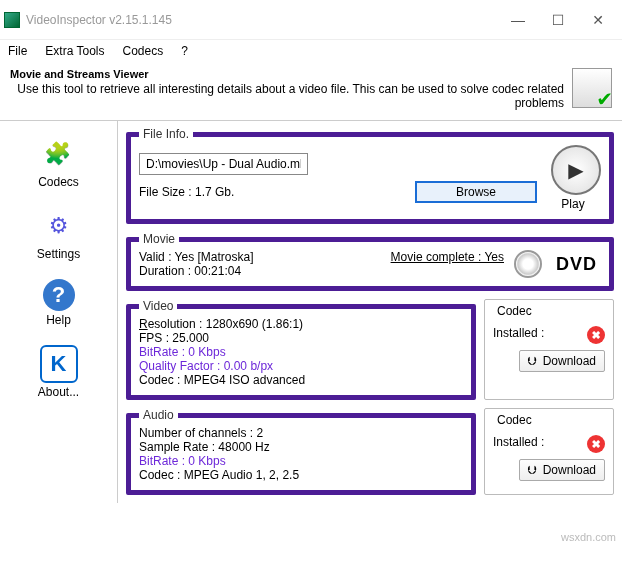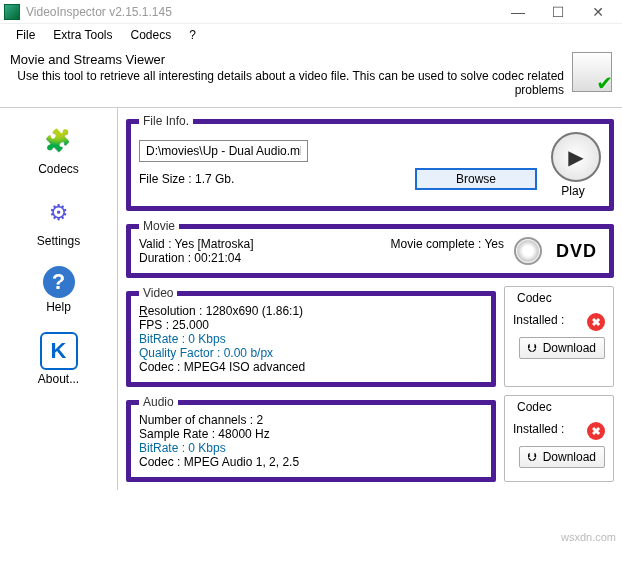--- a/index.html
+++ b/index.html
@@ -1,25 +1,25 @@
 <!DOCTYPE html>
 <html><head>
 <meta charset="utf-8">
 <style>
 * { box-sizing: border-box; font-family: "Segoe UI", Tahoma, sans-serif; font-size: 12px; }
 body { margin: 0; background: #fff; color: #000; width: 622px; }
-.titlebar { display: flex; align-items: center; height: 24px; padding: 0 4px; border-bottom: 1px solid #eee; }
+.titlebar { display: flex; align-items: center; height: 40px; padding: 0 4px; border-bottom: 1px solid #eee; }
 .titlebar .app-icon { width: 16px; height: 16px; margin-right: 6px; background: linear-gradient(135deg,#3a8,#063); border:1px solid #063; }
 .titlebar .title { flex: 1; color:#999; }
 .titlebar .winbtn { width: 40px; text-align: center; color:#555; font-size:14px; }
-.menubar { display: flex; gap: 18px; padding: 4px 16px; align-items: center; }
+.menubar { display: flex; gap: 18px; padding: 4px 8px; align-items: center; }
 .menubar span { cursor: default; }
 .header { display: flex; align-items: flex-start; padding: 6px 10px 10px; border-bottom: 1px solid #ccc; }
 .header-text { flex: 1; }
-.header-title { font-weight: normal; font-size: 13px; }
+.header-title { font-weight: bold; font-size: 11px; }
 .header-sub { margin-top: 2px; text-align: right; }
 .header-icon { width: 40px; height: 40px; border:1px solid #999; background:linear-gradient(#fff,#ddd); position:relative; margin-left:8px; }
 .header-icon::after{content:"✔"; color:#0a0; font-size:20px; position:absolute; right:-2px; bottom:-4px; text-shadow:0 0 2px #fff;}
 .body { display: flex; }
 .sidebar { width: 118px; display:flex; flex-direction:column; align-items:center; padding-top:14px; gap:18px; border-right:1px solid #ccc; }
 .side-item { display:flex; flex-direction:column; align-items:center; gap:2px; width:80px; text-align:center; cursor:default;}
 .side-icon { width:38px; height:38px; border-radius:6px; display:flex; align-items:center; justify-content:center; font-size:22px;}
 .main { flex:1; padding:6px 8px 8px; display:flex; flex-direction:column; gap:8px; }
 fieldset { border:5px solid #4c1d95; border-radius:2px; padding:4px 8px 8px; margin:0; }
 legend { padding:0 4px; color:#333; }
@@ -29,26 +29,26 @@
 .play-col{display:flex;flex-direction:column;align-items:center;gap:2px;}
 .browse { border:2px solid #1a6dd6; background:#e8f1fb; padding:2px 39px; }
 .row-flex{display:flex;align-items:center;gap:32px;}
 .movie-body{display:flex; gap:10px; align-items:flex-start;}
 .movie-text{flex:1;}
 .movie-right{display:flex; gap:14px; align-items:center; padding-right:4px;}
 .disc-icon{width:28px;height:28px;border-radius:50%;border:2px solid #999;background:radial-gradient(#fff 30%, #ccc 60%, #fff 70%);}
 .dvd{font-weight:bold;font-size:18px;letter-spacing:1px;}
 .va-row{display:flex;gap:8px;}
 .va-left{flex:1;}
-.codec-box{border:1px solid #bbb;border-radius:2px;padding:4px 8px 8px;width:110px;}
+.codec-box{border:1px solid #bbb;border-radius:2px;padding:4px 8px 8px;width:130px;}
 .codec-title{margin:-12px 0 4px 0;background:#fff;display:inline-block;padding:0 4px;}
 .codec-line{display:flex;align-items:flex-start;justify-content:space-between;margin:4px 0;}
 .x-icon{width:18px;height:18px;border-radius:50%;background:#e33;color:#fff;display:flex;align-items:center;justify-content:center;font-weight:bold;font-size:11px;}
 .dl-btn{display:flex;align-items:center;gap:6px;border:1px solid #aaa;border-radius:2px;background:linear-gradient(#fdfdfd,#eee);padding:3px 8px;}
-.gray{color:#0369a1;}
+.gray{color:#6d28d9;}
 .underline-r{text-decoration:underline;text-decoration-color:#000;}
 .watermark{position:fixed;right:6px;bottom:32px;color:#bbb;font-size:11px;}
 </style>
 </head>
 <body>
 
 <div class="titlebar">
   <div class="app-icon"></div>
   <div class="title">VideoInspector v2.15.1.145</div>
   <div class="winbtn">—</div>
@@ -111,21 +111,21 @@
       </div>
     </fieldset>
 
     <fieldset>
       <legend>Movie</legend>
       <div class="movie-body">
         <div class="movie-text">
           <div>Valid : Yes [Matroska]</div>
           <div>Duration : 00:21:04</div>
         </div>
-        <div style="margin-top:0;">Movie complete : Yes</div>
+        <div style="margin-top:0;text-decoration:underline;">Movie complete : Yes</div>
         <div class="movie-right">
           <div class="disc-icon"></div>
           <div class="dvd">DVD</div>
         </div>
       </div>
     </fieldset>
 
     <div class="va-row">
       <fieldset class="va-left">
         <legend>Video</legend>

